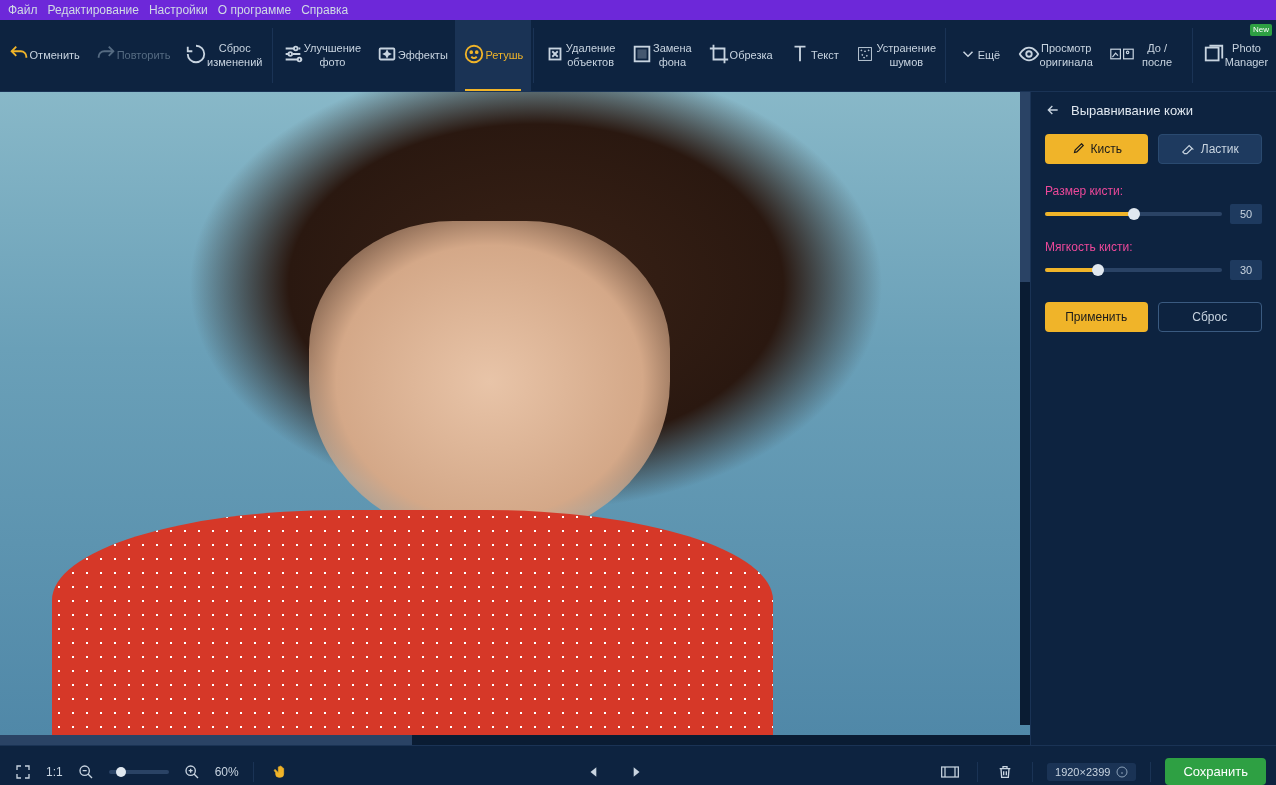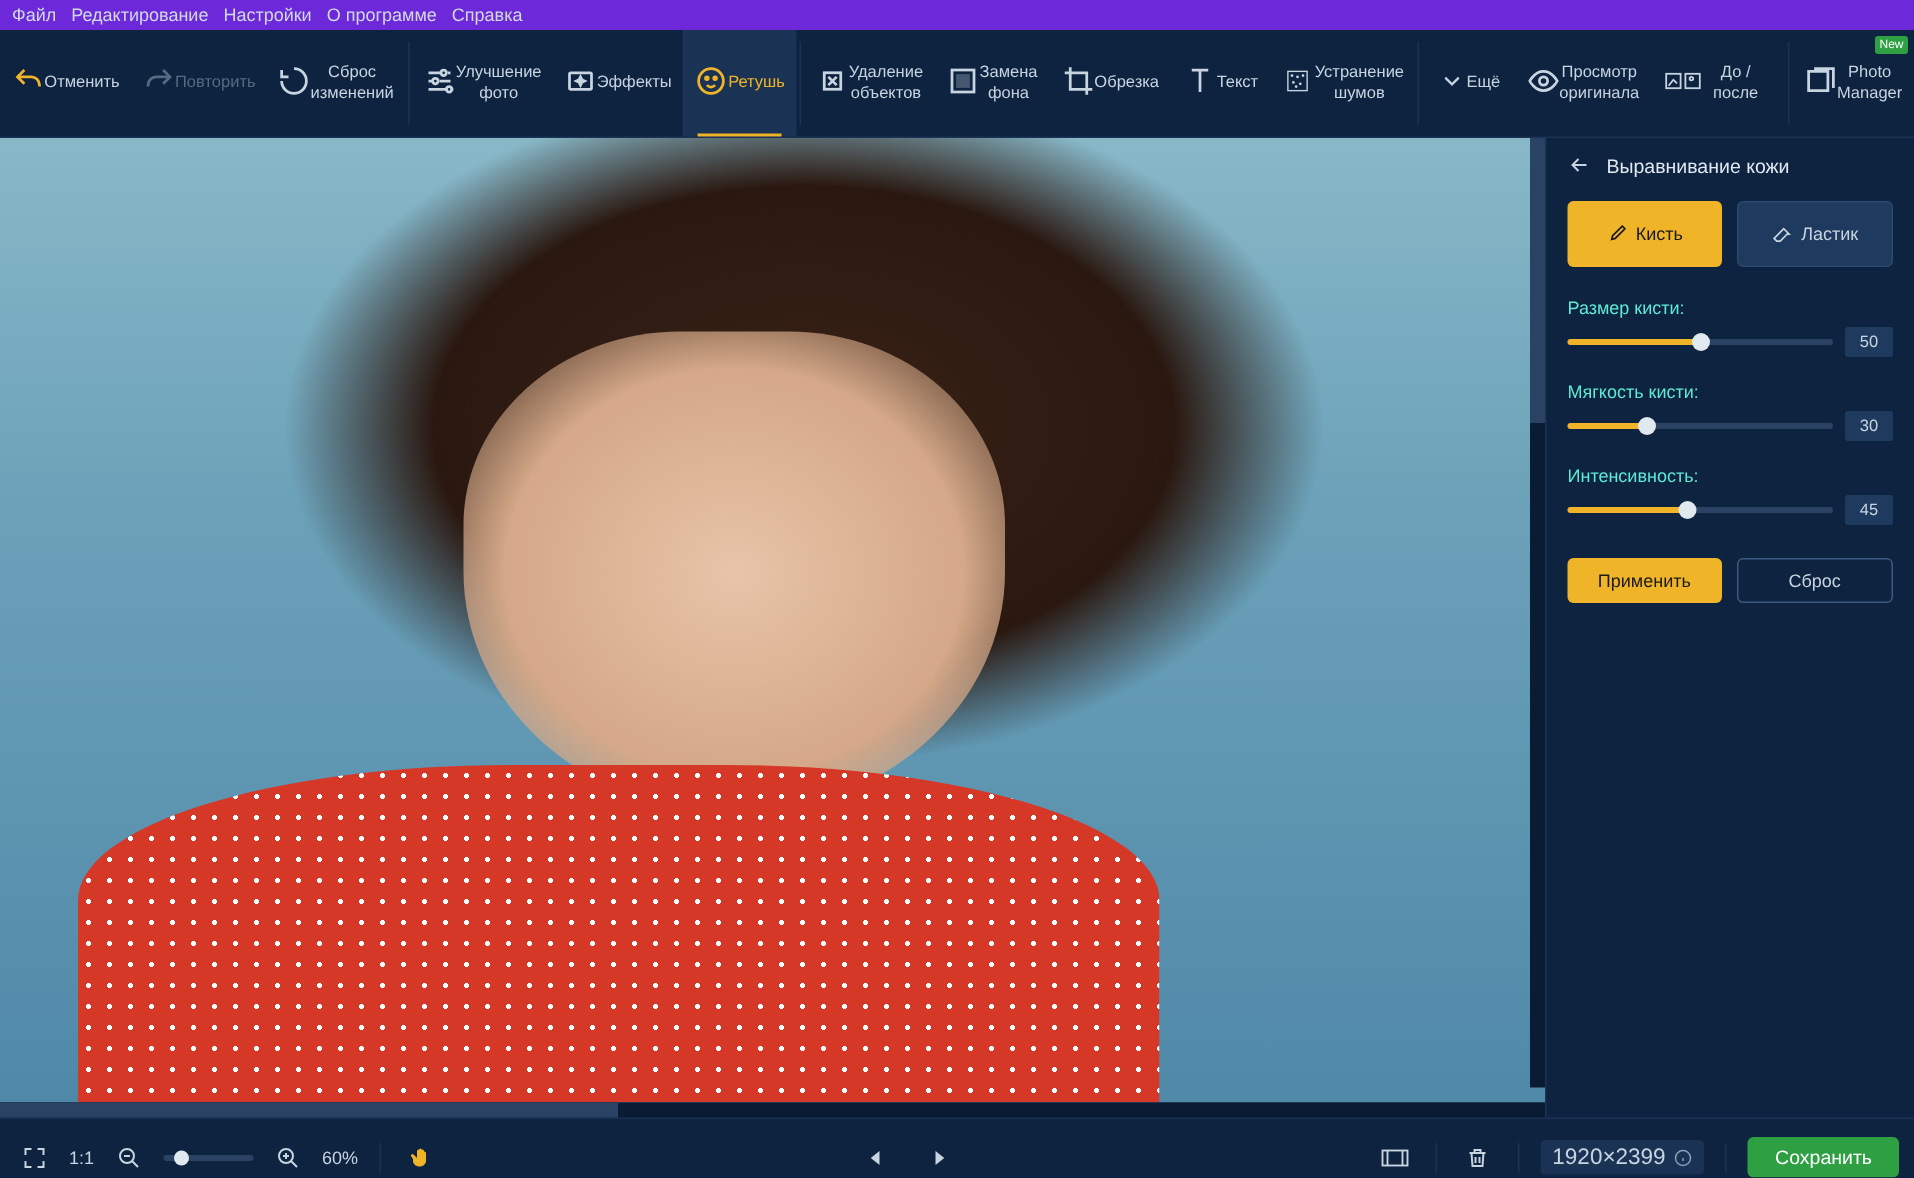--- a/index.html
+++ b/index.html
@@ -31,46 +31,46 @@
   .hscroll { height: 10px; background: #0a1c33; position:relative; }
   .hscroll-thumb { position:absolute; left:0; width:40%; height:100%; background:#2a4365; }
   .vscroll { width:10px; background:#0a1c33; position:absolute; right:0; top:0; bottom:10px; }
   .vscroll-thumb { position:absolute; top:0; height:30%; width:100%; background:#2a4365; }
 
   
   .sidepanel { width: 246px; background: #0d2340; border-left: 1px solid #1a3355; display:flex; flex-direction:column; padding: 0; }
   .panel-header { display:flex; align-items:center; gap:10px; padding: 10px 14px; font-size: 13px; color:#e0e8f0; }
   .back-arrow { cursor:pointer; }
   .tool-mode { display:flex; gap:10px; padding: 6px 14px 14px; }
-  .mode-btn { flex:1; height:44px; border-radius:4px; display:flex; align-items:center; justify-content:center; gap:6px; font-size:12px; cursor:pointer; }
+  .mode-btn { flex:1; height:30px; border-radius:4px; display:flex; align-items:center; justify-content:center; gap:6px; font-size:12px; cursor:pointer; }
   .mode-btn.primary { background:#f0b429; color:#1a1a1a; font-weight:500;}
   .mode-btn.secondary { background:#1e3a5f; color:#c8d4e0; border:1px solid #2a4a70;}
   .slider-group { padding: 6px 14px 10px; }
-  .slider-label { font-size:12px; color:#5eead4; margin-bottom:6px; }
+  .slider-label { font-size:12px; color:#ec4899; margin-bottom:6px; }
   .slider-row { display:flex; align-items:center; gap:8px; }
   .slider-track { flex:1; height:4px; background:#2a4365; position:relative; border-radius:2px; cursor:pointer;}
   .slider-fill { position:absolute; left:0; top:0; bottom:0; background:#f0b429; border-radius:2px;}
   .slider-thumb { position:absolute; width:12px; height:12px; background:#e0e8f0; border-radius:50%; top:50%; transform:translate(-50%,-50%); }
   .slider-val { width:32px; height:20px; background:#1e3a5f; color:#c8d4e0; font-size:11px; display:flex; align-items:center; justify-content:center; border-radius:2px;}
   .action-row { display:flex; gap:10px; padding: 12px 14px; }
   .btn { flex:1; height:30px; border-radius:4px; display:flex; align-items:center; justify-content:center; font-size:12px; cursor:pointer; }
   .btn.apply { background:#f0b429; color:#1a1a1a; font-weight:500; }
   .btn.reset { background:transparent; color:#c8d4e0; border:1px solid #3a5a80; }
 
   
   .bottombar { height: 40px; background:#0d2340; border-top:1px solid #1a3355; display:flex; align-items:flex-end; padding:0 10px; gap:10px; font-size:12px; color:#c8d4e0;}
   .bb-left { display:flex; align-items:center; gap:10px;}
   .bb-icon-btn { width:26px; height:26px; display:flex; align-items:center; justify-content:center; cursor:pointer; border-radius:3px;}
   .bb-sep { width:1px; height:20px; background:#1a3355; margin:0 4px;}
   .zoom-slider { width:60px; height:4px; background:#2a4365; position:relative; border-radius:2px; cursor:pointer;}
   .zoom-thumb { position:absolute; width:10px; height:10px; background:#e0e8f0; border-radius:50%; top:50%; left:20%; transform:translate(-50%,-50%);}
   .bb-center { flex:1; display:flex; align-items:center; justify-content:center; gap:16px;}
   .bb-right { display:flex; align-items:center; gap:10px;}
   .save-btn { background:#2ea043; color:#fff; padding:6px 18px; border-radius:4px; cursor:pointer; font-size:13px; font-weight:500;}
-  .dim-box { background:#1a3355; padding:3px 8px; border-radius:3px; font-size:15px; display:flex; align-items:center; gap:6px;}
+  .dim-box { background:#1a3355; padding:3px 8px; border-radius:3px; font-size:11px; display:flex; align-items:center; gap:6px;}
   svg { display:block; }
 </style>
 </head>
 <body>
 
 <div class="menubar">
   <span class="menubar-item">Файл</span>
   <span class="menubar-item">Редактирование</span>
   <span class="menubar-item">Настройки</span>
   <span class="menubar-item">О программе</span>
@@ -282,30 +282,20 @@
       <div class="slider-label">Мягкость кисти:</div>
       <div class="slider-row">
         <div class="slider-track">
           <div class="slider-fill" style="width:30%"></div>
             <div class="slider-thumb" style="left:30%"></div>
         </div>
         <div class="slider-val">30</div>
       </div>
     </div>
 
-    <div class="slider-group">
-      <div class="slider-label">Интенсивность:</div>
-      <div class="slider-row">
-        <div class="slider-track">
-          <div class="slider-fill" style="width:45%"></div>
-            <div class="slider-thumb" style="left:45%"></div>
-        </div>
-        <div class="slider-val">45</div>
-      </div>
-    </div>
 
     <div class="action-row">
       <div class="btn apply">Применить</div>
       <div class="btn reset">Сброс</div>
     </div>
   </div>
 </div>
 
 <div class="bottombar">
   <div class="bb-left">

